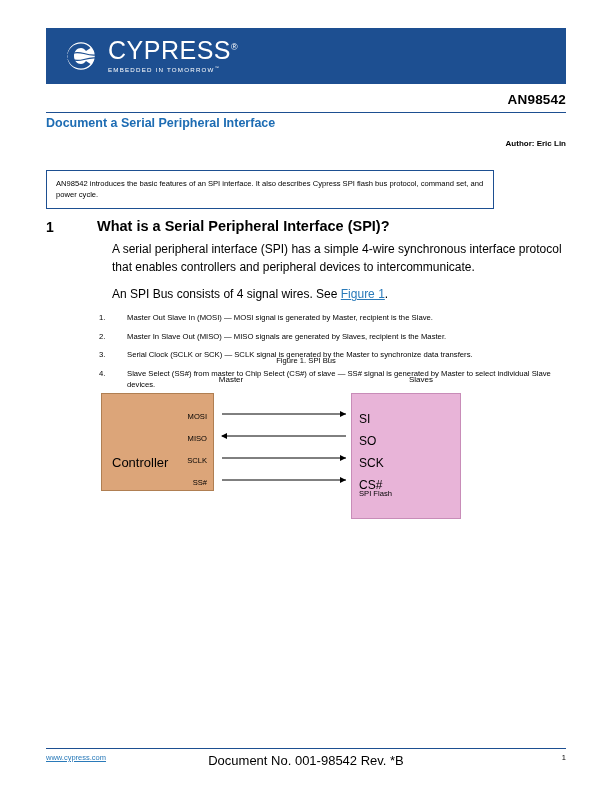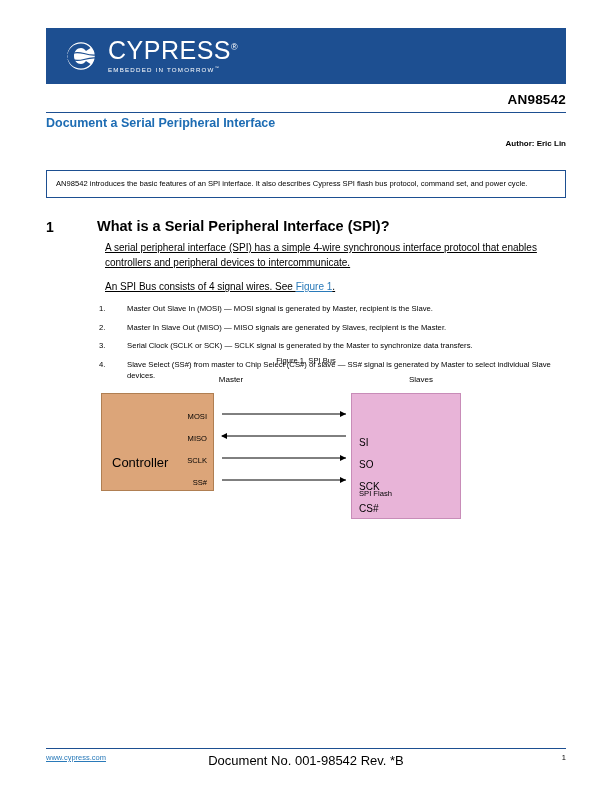--- a/index.html
+++ b/index.html
@@ -110,21 +110,21 @@
     font-size: 8px;
     font-weight: bold;
     color: #000000;
   }
 
   
   .abstract {
     position: absolute;
     left: 46px;
     top: 170px;
-    width: 520px;
+    width: 448px;
     box-sizing: border-box;
     border: 1px solid #1d4f91;
     padding: 7px 9px 8px 9px;
     font-size: 7.6px;
     line-height: 1.45;
     color: #000000;
   }
 
   
   .sec-num {
@@ -142,25 +142,24 @@
     font-weight: bold;
   }
 
   .body-block {
     position: absolute;
     left: 97px;
     top: 240px;
     width: 469px;
   }
   .para {
-    font-size: 10px;
+    font-size: 12px;
     line-height: 1.5;
-    margin: 0 0 9px 8px;
-    color: #000;
-    text-decoration: underline;
+    margin: 0 0 9px 15px;
+    color: #000;
   }
   .link {
     color: #2a7ab9;
   }
   ol.numbered {
     margin: 0;
     padding: 0;
     list-style: none;
   }
   ol.numbered li {
@@ -232,23 +231,22 @@
   .sig-left {
     position: absolute;
     right: 6px;
     font-size: 7.6px;
     text-align: right;
     color: #000;
   }
   .sig-right {
     position: absolute;
     left: 7px;
-    font-size: 10px;
-    color: #000;
-    margin-top: 25px;
+    font-size: 12px;
+    color: #000;
   }
   .ctrl-label {
     position: absolute;
     left: 10px;
     bottom: 20px;
     font-size: 13px;
   }
   .flash-label {
     position: absolute;
     left: 7px;

